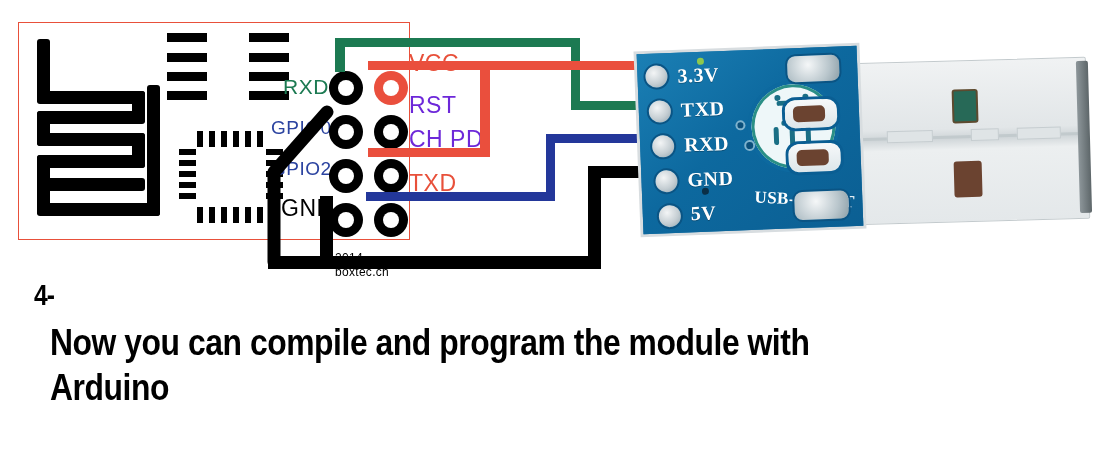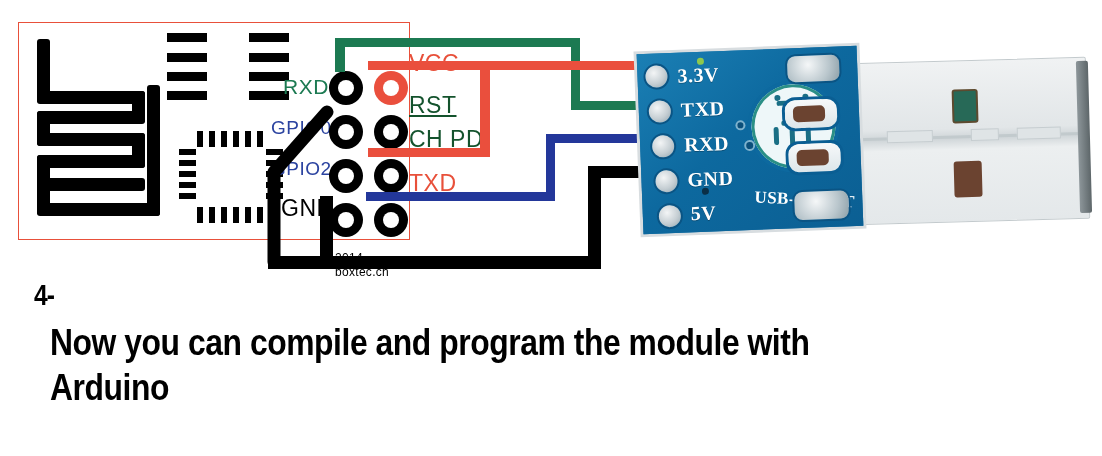--- a/index.html
+++ b/index.html
@@ -26,21 +26,21 @@
              border-radius:50%;background:#fff;}
   .pad.vcc{background:#ea4f3d;}
   .pad.vcc .hole{background:#fff;}
 
   .pin-label{position:absolute;font-size:21px;letter-spacing:.5px;
              font-family:"Liberation Sans",sans-serif;white-space:nowrap;}
   .lbl-green{color:#1c7a52;}
   .lbl-blue{color:#2b43a0;}
   .lbl-black{color:#000;}
   .lbl-red{color:#e8503a;}
-  .lbl-navy{color:#14532d;text-decoration:underline;}
+  .lbl-navy{color:#6d28d9;}
 
   #boxtec{position:absolute;left:316px;top:228px;font-size:12px;color:#000;
           font-family:"Liberation Sans",sans-serif;letter-spacing:.3px;}
 
   
   .wire{position:absolute;}
   .w-green{background:#1c7a52;}
   .w-red{background:#ea4f3d;}
   .w-blue{background:#23379a;}
   .w-black{background:#000;}

